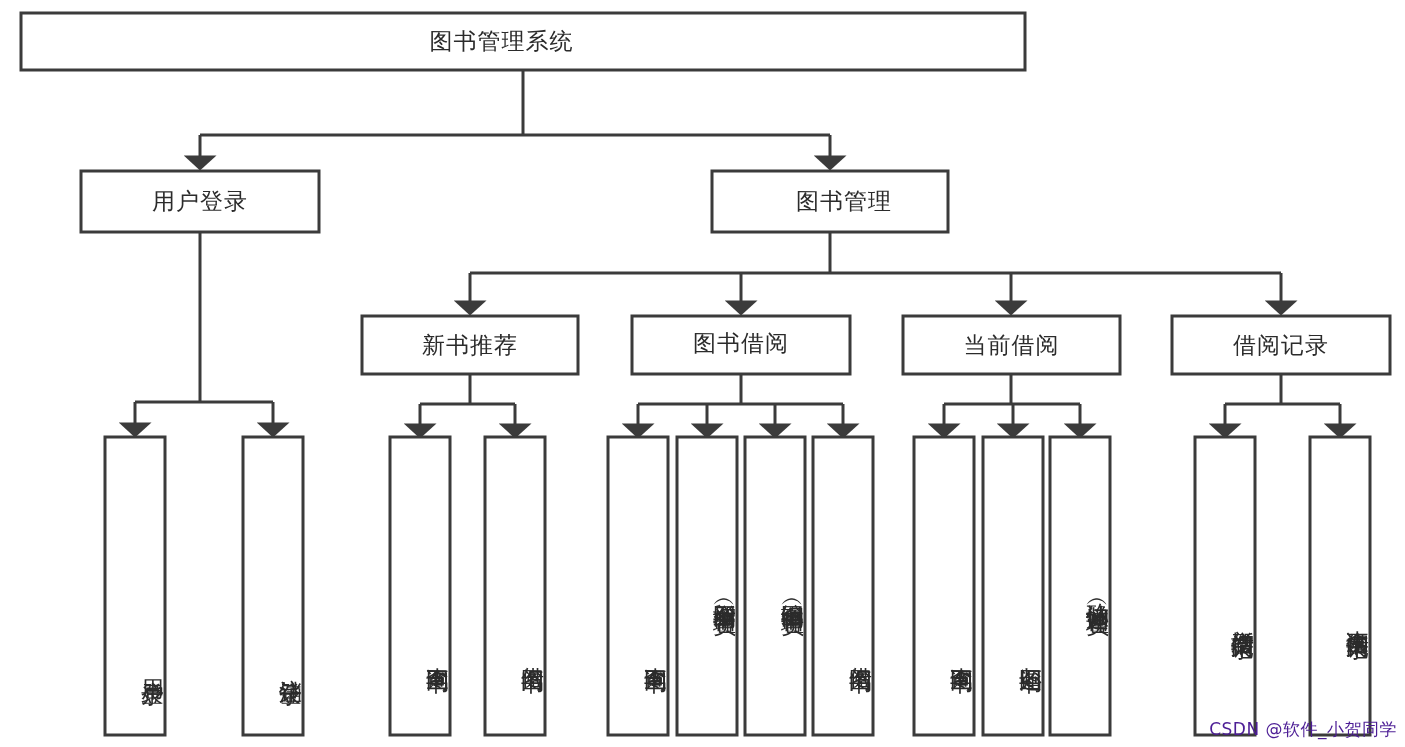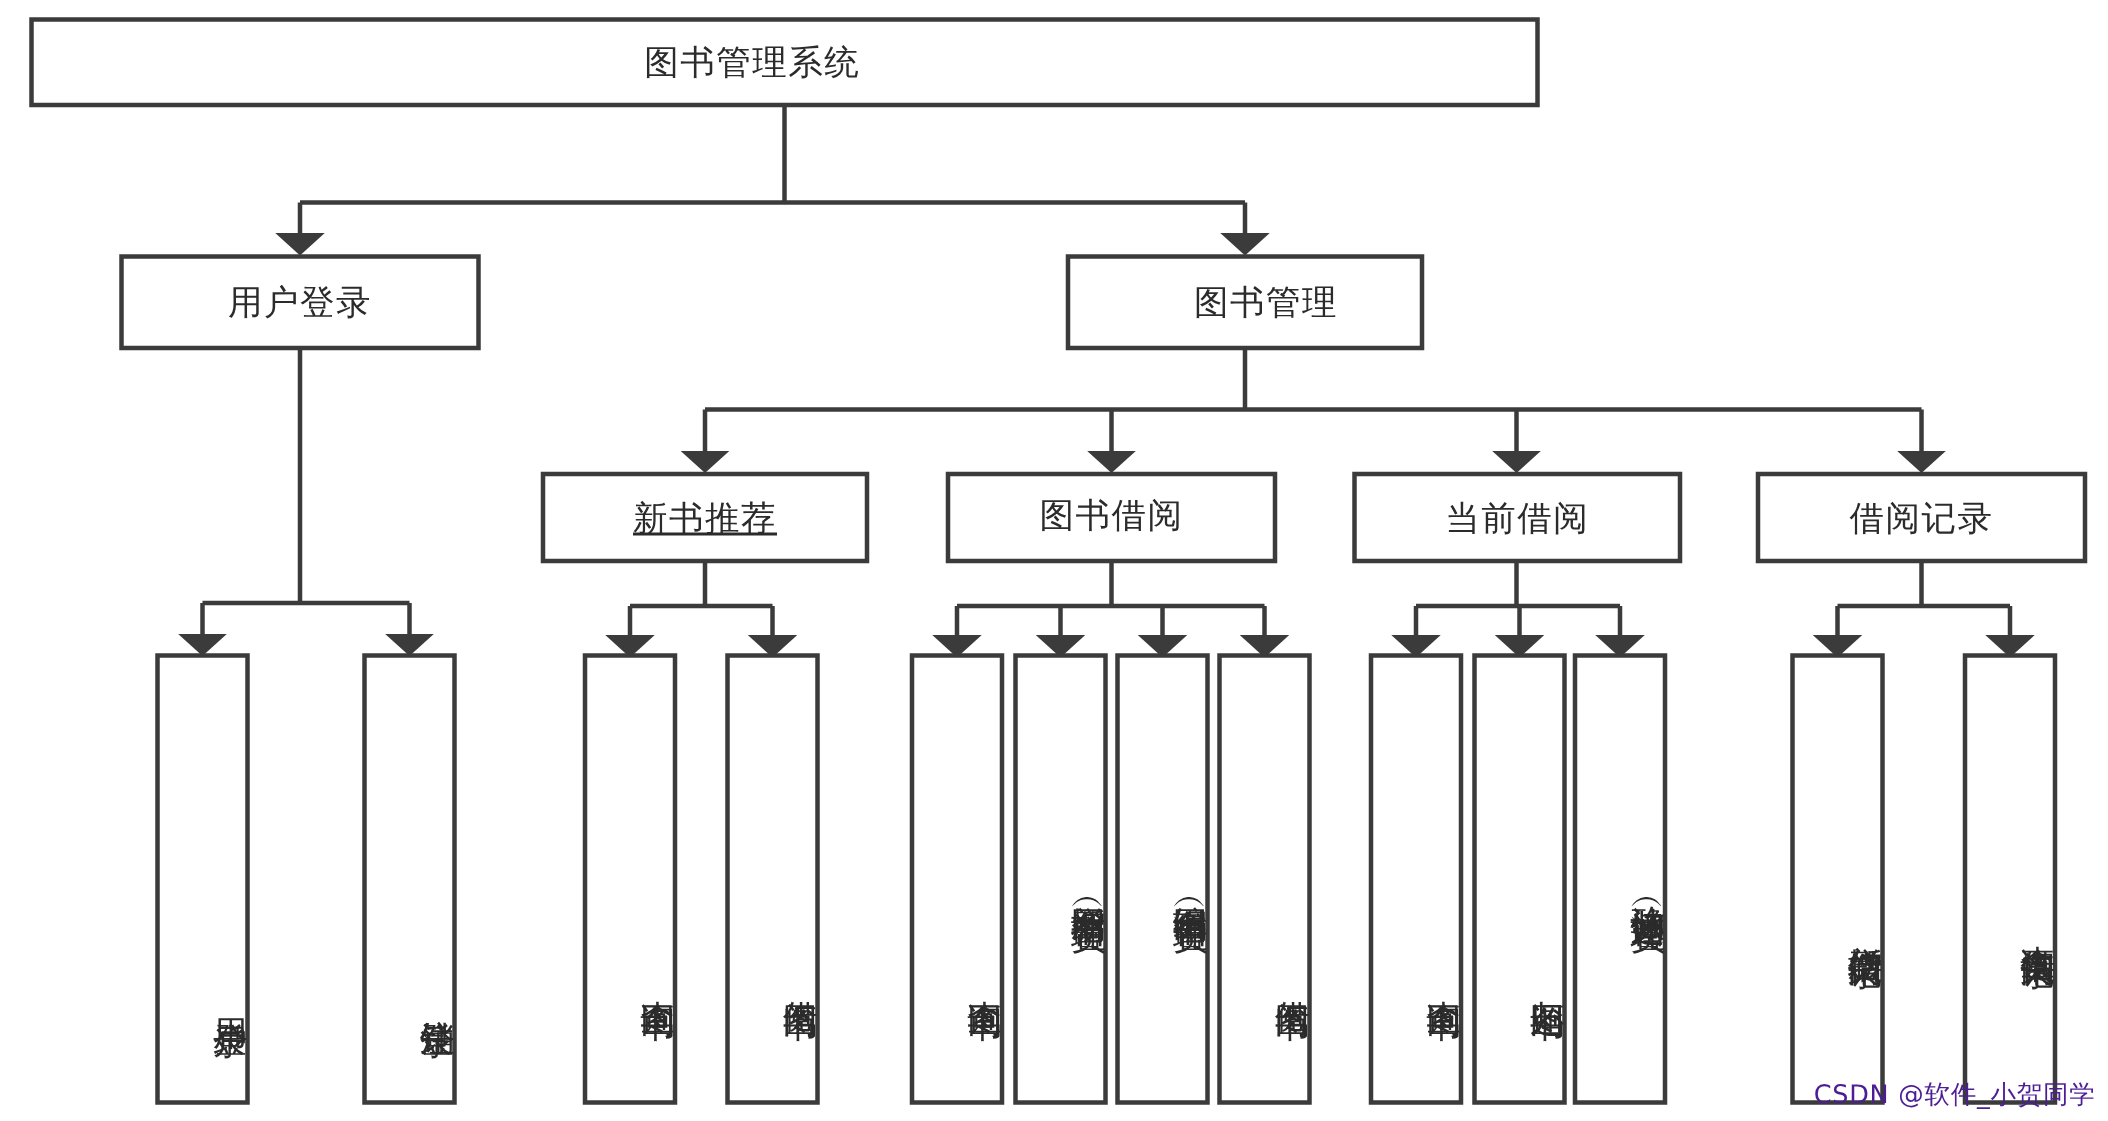--- a/index.html
+++ b/index.html
@@ -163,21 +163,21 @@
 
     <rect class="node-box" x="1195" y="437" width="60" height="298"></rect>
     <rect class="node-box" x="1310" y="437" width="60" height="298"></rect>
   </svg>
 
   <div class="hlabel-wrap" style="left:21px; top:13px; width:865px; height:57px;margin-left:48px;">图书管理系统</div>
 
   <div class="hlabel-wrap" style="left:81px; top:171px; width:238px; height:61px;">用户登录</div>
   <div class="hlabel-wrap" style="left:712px; top:171px; width:264px; height:61px;">图书管理</div>
 
-  <div class="hlabel-wrap" style="left:362px; top:316px; width:216px; height:58px;text-decoration:underline;">新书推荐</div>
+  <div class="hlabel-wrap" style="left:362px; top:316px; width:216px; height:58px;">新书推荐</div>
   <div class="hlabel-wrap" style="left:632px; top:316px; width:218px; height:54px;">图书借阅</div>
   <div class="hlabel-wrap" style="left:903px; top:316px; width:217px; height:58px;">当前借阅</div>
   <div class="hlabel-wrap" style="left:1172px; top:316px; width:218px; height:58px;">借阅记录</div>
 
   <div class="vlabel-wrap" style="left:105px; top:437px; width:60px; height:298px; padding-top:78px;">用户登录</div>
   <div class="vlabel-wrap" style="left:243px; top:437px; width:60px; height:298px; padding-top:78px;">注销登录</div>
 
   <div class="vlabel-wrap" style="left:390px; top:437px; width:60px; height:298px; padding-top:66px;">查询图书</div>
   <div class="vlabel-wrap" style="left:485px; top:437px; width:60px; height:298px; padding-top:66px;">借阅图书</div>
 

